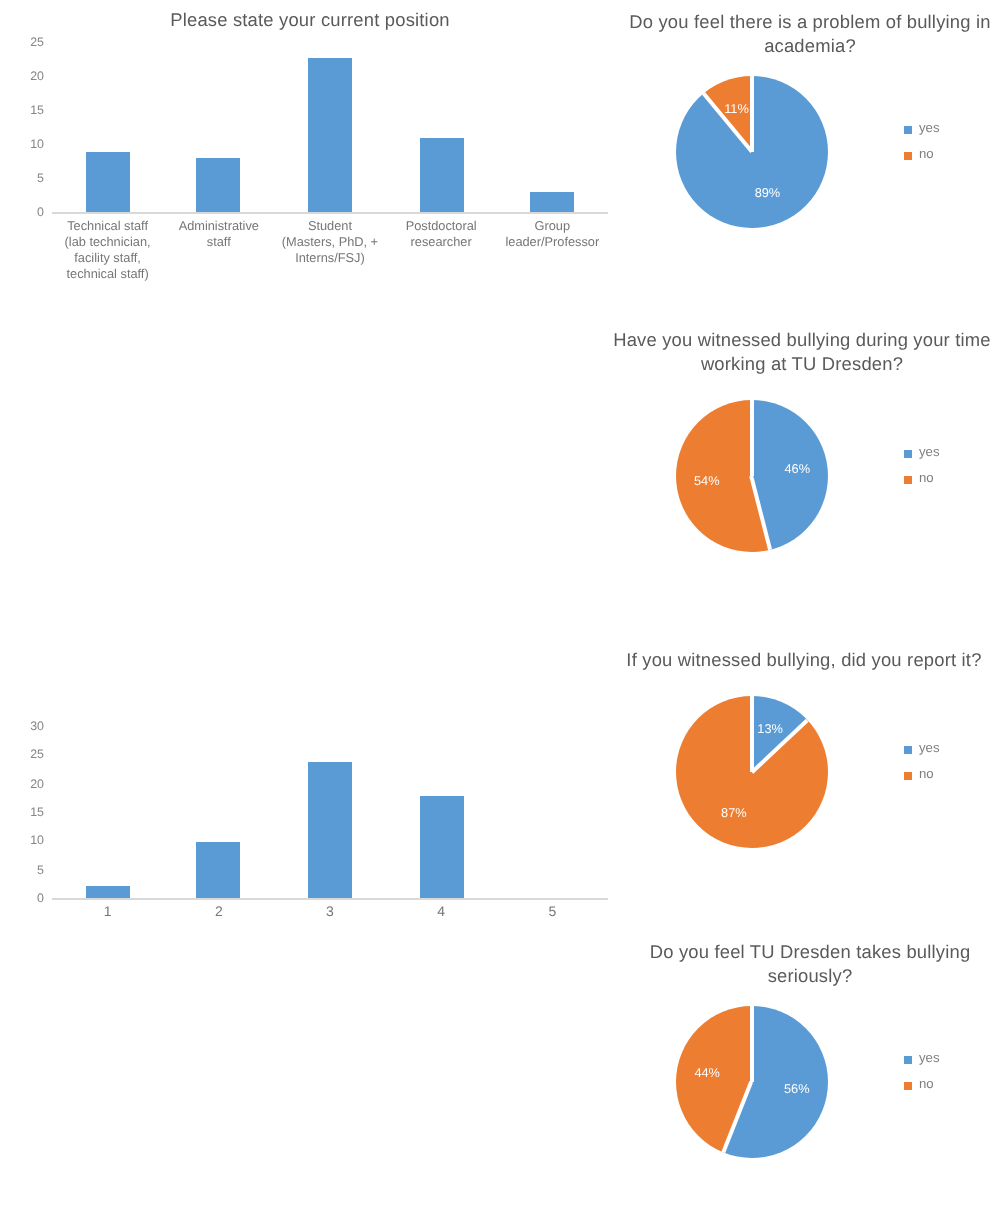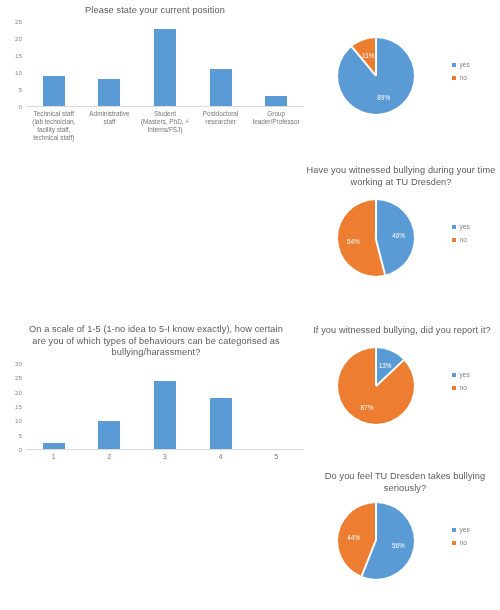--- a/index.html
+++ b/index.html
@@ -155,41 +155,41 @@
 (Masters, PhD, +
 Interns/FSJ)</div>
         <div class="xlabel">Postdoctoral
 researcher</div>
         <div class="xlabel">Group
 leader/Professor</div>
       </div>
   </div>
 
   <div class="panel" style="left:310px; top:0px; width:190px; height:160px;">
+    <div class="chart-title" style="position:absolute;left:4px;top:6px;width:182px;">Do you feel there is a problem of bullying in academia?</div>
     <div class="pie-wrap" style="left:28px; top:38px; width:76px; height:76px;">
         <div class="pie" style="left: 0px; top: 0px; width: 100%; height: 100%; background: conic-gradient(rgb(91, 155, 213) 0deg, rgb(91, 155, 213) 320.4deg, rgb(237, 125, 49) 320.4deg, rgb(237, 125, 49) 360deg);"></div>
         <div class="pie-sep" style="left: calc(50% - 0.8px); top: 0px; height: 50%; transform: rotate(0deg);"></div>
         <div class="pie-sep" style="left: calc(50% - 0.8px); top: 0px; height: 50%; transform: rotate(320.4deg);"></div>
         <div class="pie-label" style="left: 60.1621%; top: 78.2264%;">89%</div>
         <div class="pie-label" style="left: 39.8379%; top: 21.7736%;">11%</div>
       </div>
     <div class="legend" style="left:142px; top:58px;">
         <div class="legend-row">
           <span class="legend-key" style="background: rgb(91, 155, 213);"></span>
           <span>yes</span>
         </div>
         <div class="legend-row">
           <span class="legend-key" style="background: rgb(237, 125, 49);"></span>
           <span>no</span>
         </div>
       </div>
   </div>
 
   <div class="panel bar-chart" style="left:0px; top:160px; width:310px; height:160px;">
-    <div class="chart-title" style="position:absolute;left:22px;top:4px;width:268px;">On a scale of 1-5 (1-no idea to 5-I know exactly), how certain are you of which types of behaviours can be categorised as bullying/harassment?</div>
     <div class="yaxis" style="top:44px; height:86px;">
         <div class="ytick" style="top: 100%;">0</div>
         <div class="ytick" style="top: 83.3333%;">5</div>
         <div class="ytick" style="top: 66.6667%;">10</div>
         <div class="ytick" style="top: 50%;">15</div>
         <div class="ytick" style="top: 33.3333%;">20</div>
         <div class="ytick" style="top: 16.6667%;">25</div>
         <div class="ytick" style="top: 0%;">30</div>
       </div>
     <div class="plot" style="top:44px; height:86px;">

